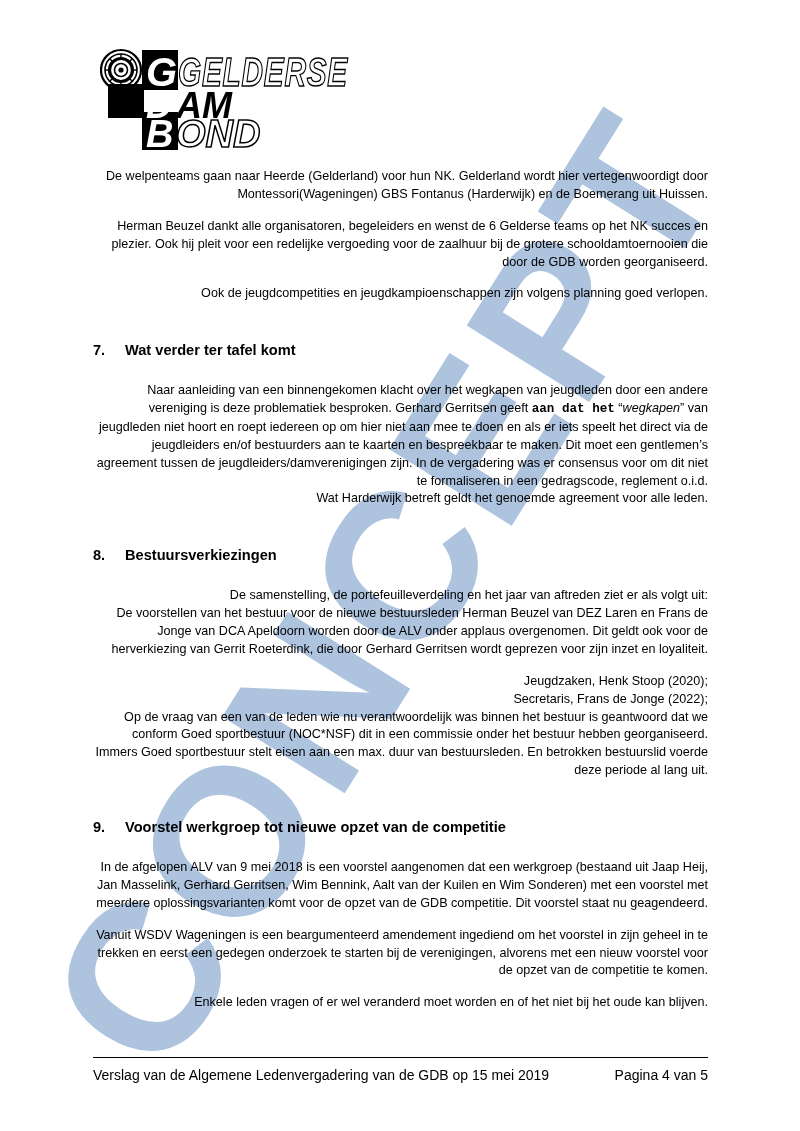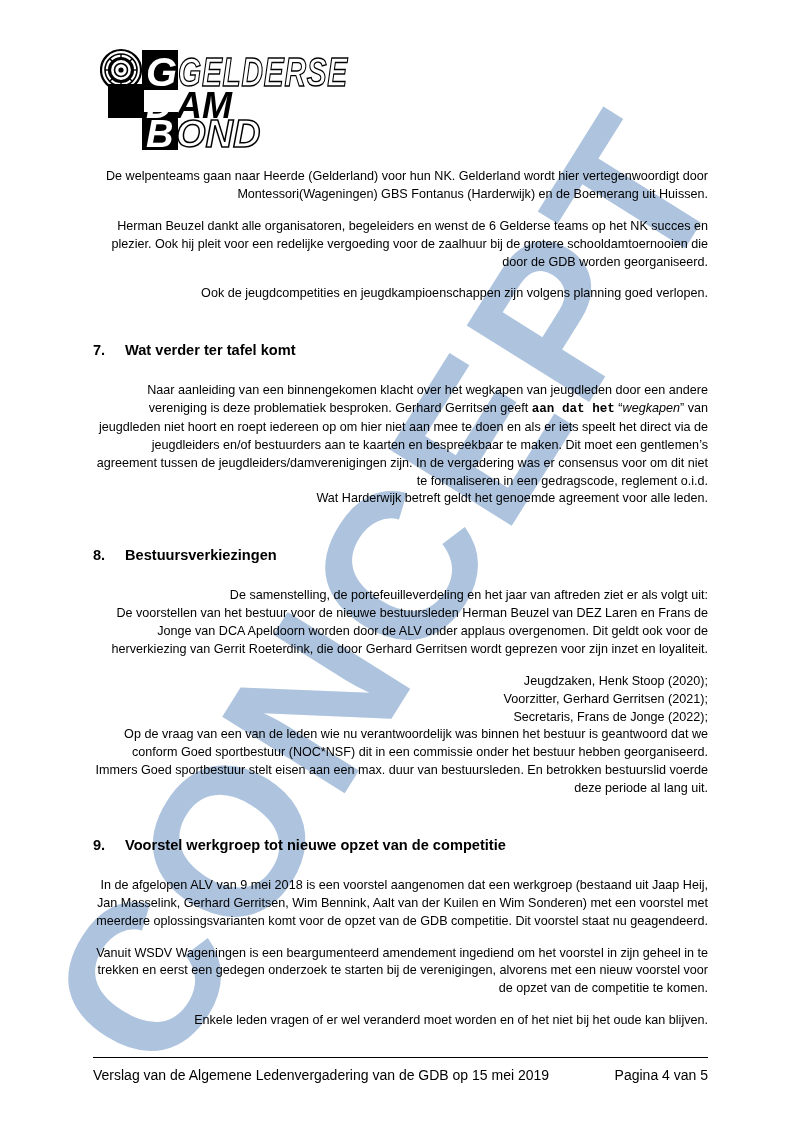--- a/index.html
+++ b/index.html
@@ -170,21 +170,20 @@
     <h2 class="section-heading">
       <span class="num">8.</span>
       <span>Bestuursverkiezingen</span>
     </h2>
     <div class="sec-spacer-after"></div>
 
     <p class="body-par tight">De samenstelling, de portefeuilleverdeling en het jaar van aftreden ziet er als volgt uit:</p>
 
     <p class="body-par">De voorstellen van het bestuur voor de nieuwe bestuursleden Herman Beuzel van DEZ Laren en Frans de Jonge van DCA Apeldoorn worden door de ALV onder applaus overgenomen. Dit geldt ook voor de herverkiezing van Gerrit Roeterdink, die door Gerhard Gerritsen wordt geprezen voor zijn inzet en loyaliteit.</p>
     <p class="body-par tight">Jeugdzaken, Henk Stoop (2020);</p>
-    <p class="body-par tight">Voorzitter, Gerhard Gerritsen (2021);</p>
     <p class="body-par tight">Secretaris, Frans de Jonge (2022);</p>
 
     <p class="body-par">Op de vraag van een van de leden wie nu verantwoordelijk was binnen het bestuur is geantwoord dat we conform Goed sportbestuur (NOC*NSF) dit in een commissie onder het bestuur hebben georganiseerd. Immers Goed sportbestuur stelt eisen aan een max. duur van bestuursleden. En betrokken bestuurslid voerde deze periode al lang uit.</p>
 
     <div class="sec-spacer-before"></div>
     <h2 class="section-heading">
       <span class="num">9.</span>
       <span>Voorstel werkgroep tot nieuwe opzet van de competitie</span>
     </h2>
     <div class="sec-spacer-after"></div>

